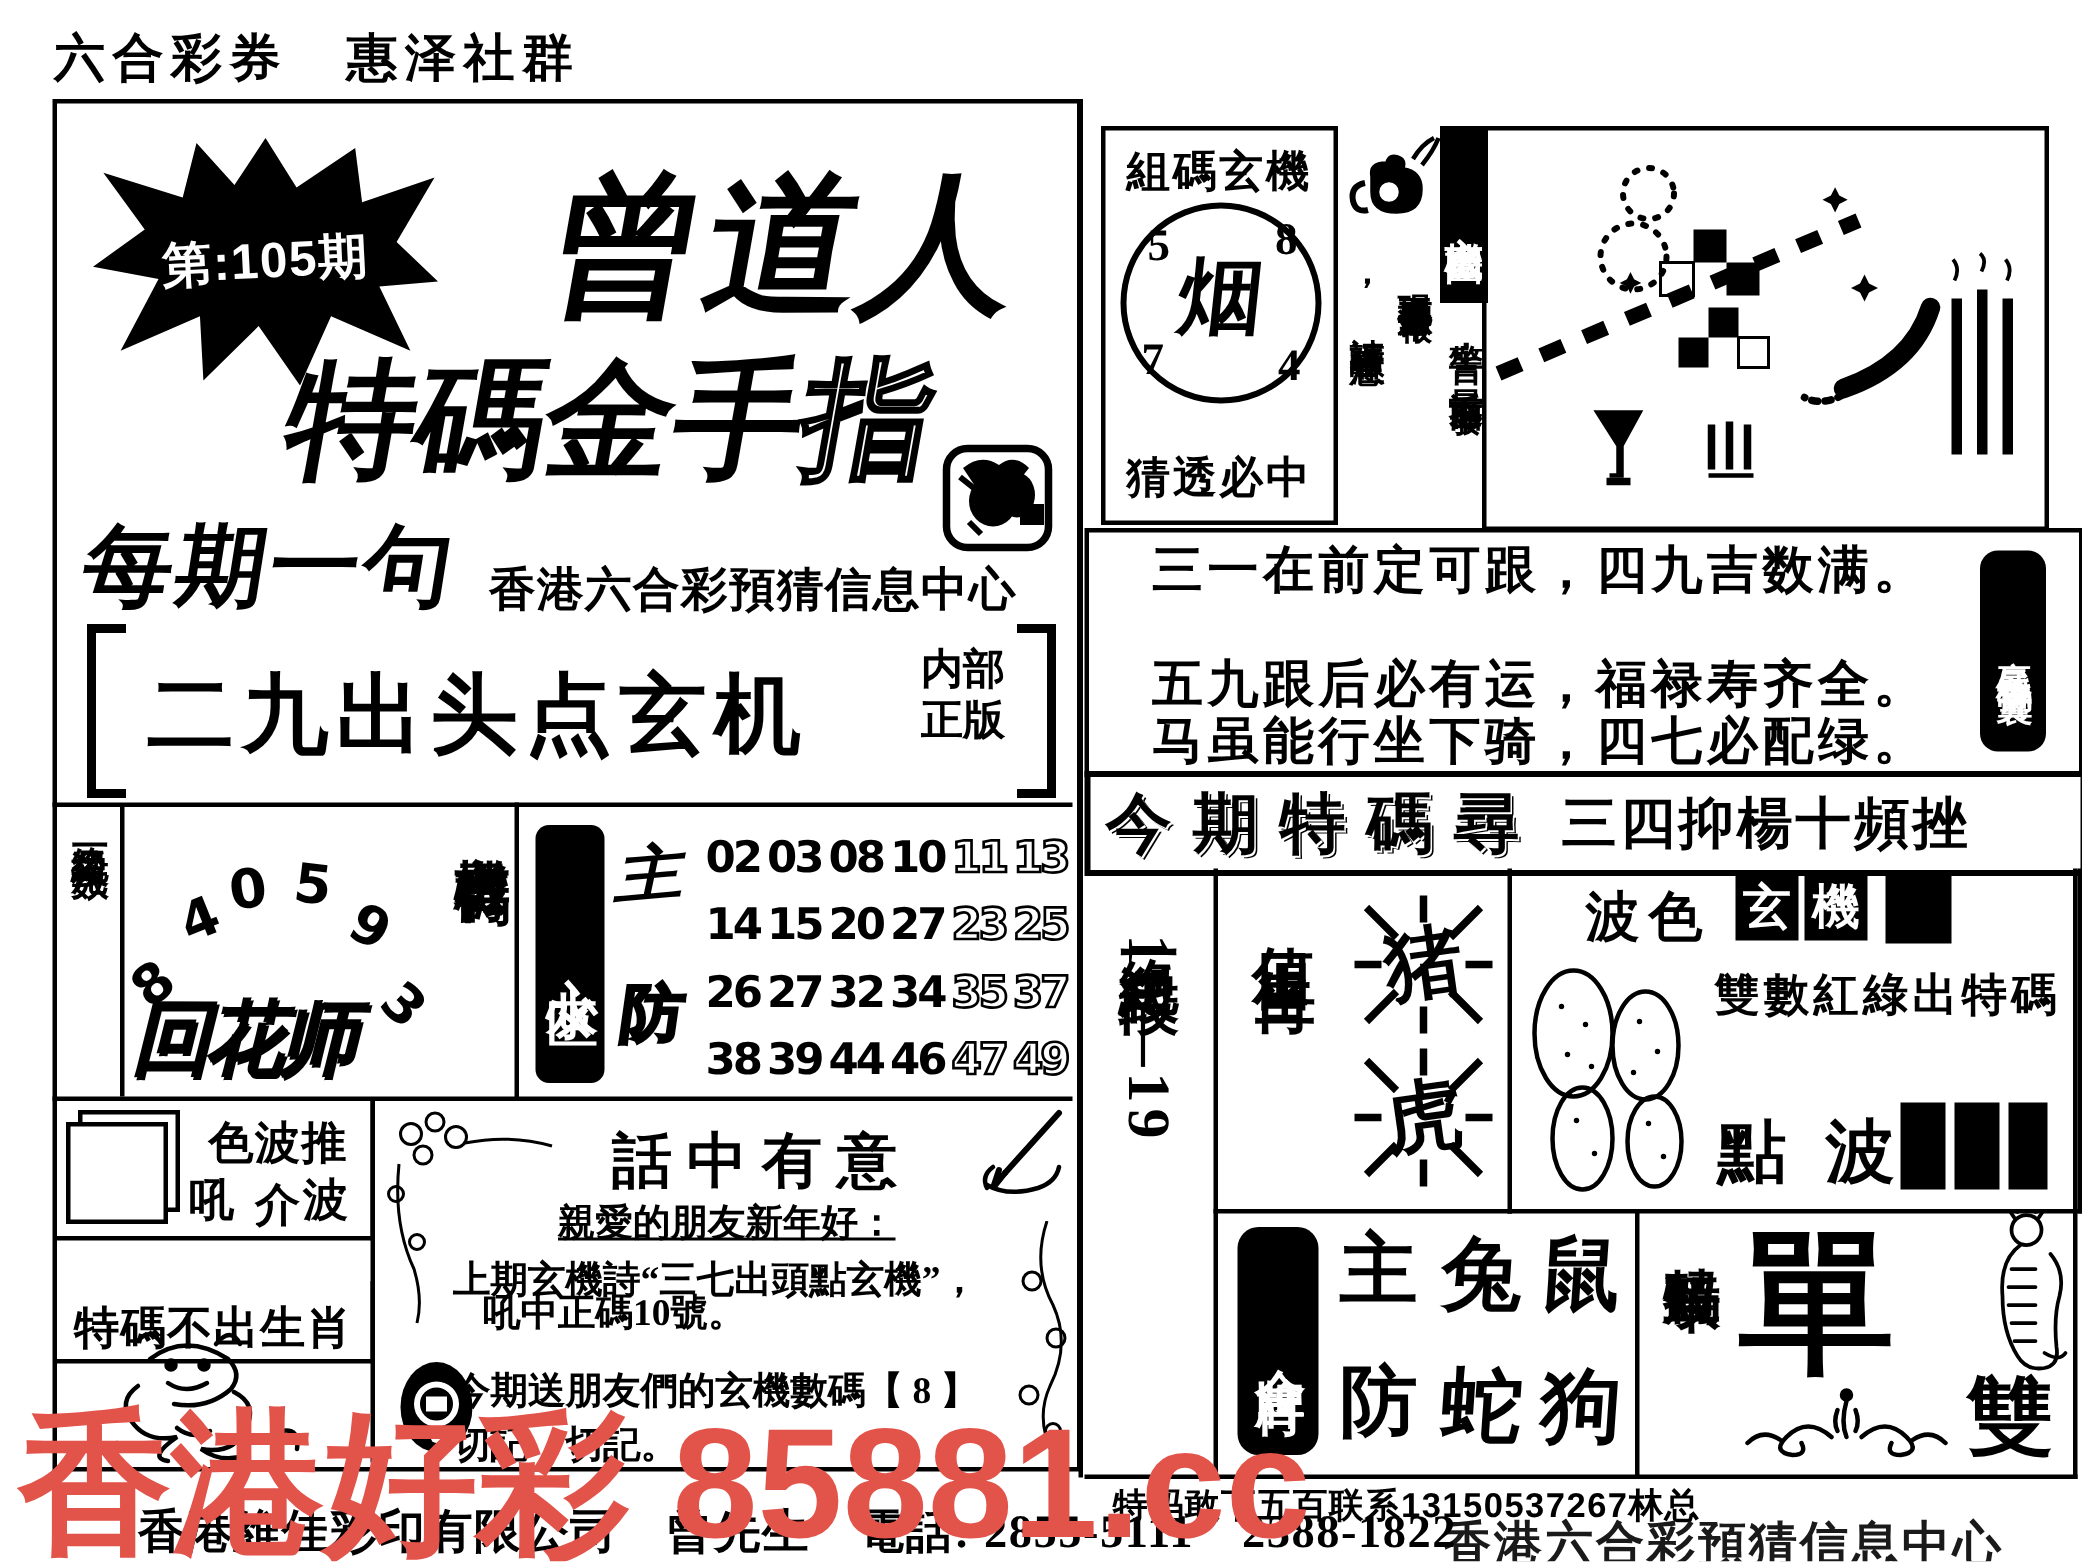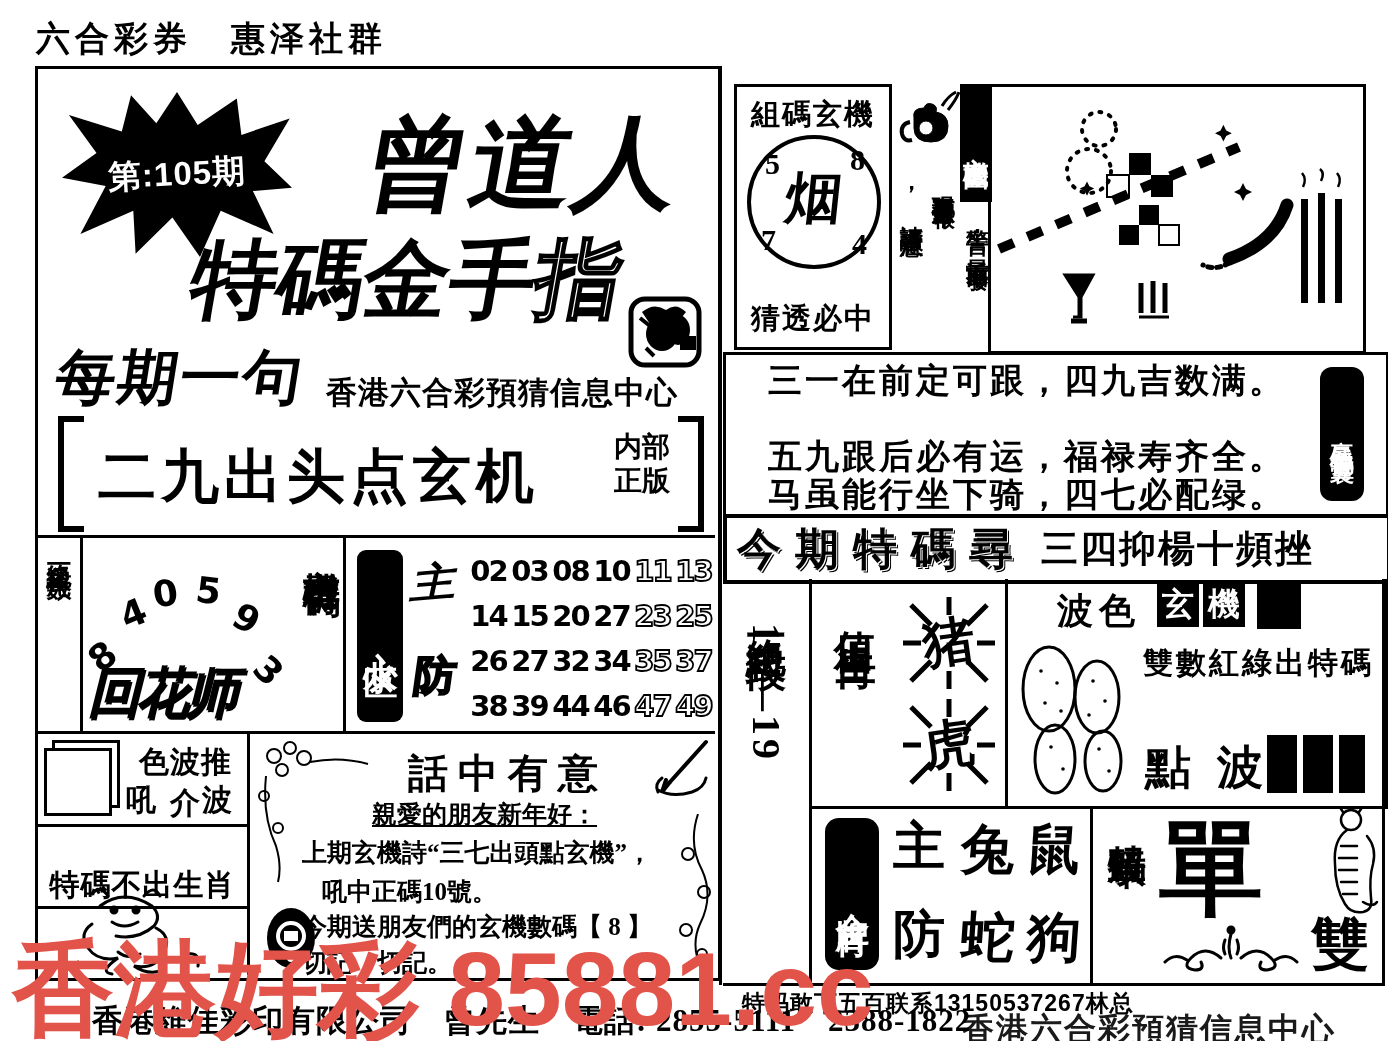--- a/index.html
+++ b/index.html
@@ -189,21 +189,21 @@
     <svg class="abs" style="left:390px;top:4px;" width="72" height="60" viewBox="0 0 72 60">
       <g fill="none" stroke="#000" stroke-width="4" stroke-linecap="round">
         <path d="M66 4 L30 44"></path>
         <path d="M30 44 l-8 10 4 -12"></path>
         <path d="M18 52 q14 8 34 2 q12 -4 14 -14" stroke-width="3"></path>
         <path d="M22 40 q-8 6 -4 14" stroke-width="3"></path>
       </g>
     </svg>
     <div class="abs" style="left:122px;top:64px;font-size:25px;font-weight:bold;text-decoration:underline;">親愛的朋友新年好：</div>
     <div class="abs" style="left:52px;top:102px;font-size:25px;font-weight:bold;">上期玄機詩“三七出頭點玄機”，</div>
-    <div class="abs" style="left:52px;top:141px;font-size:25px;font-weight:bold;padding-left:20px;">吼中正碼10號。</div>
+    <div class="abs" style="left:52px;top:124px;font-size:25px;font-weight:bold;padding-left:20px;">吼中正碼10號。</div>
     <div class="abs" style="left:52px;top:176px;font-size:25px;font-weight:bold;">今期送朋友們的玄機數碼【 8 】</div>
     <div class="abs" style="left:52px;top:212px;font-size:25px;font-weight:bold;">切記，切記。</div>
     <svg class="abs" style="left:12px;top:170px;" width="58" height="66" viewBox="0 0 58 66">
       <ellipse cx="29" cy="34" rx="24" ry="30" fill="#000"></ellipse>
       <circle cx="29" cy="32" r="13" fill="none" stroke="#fff" stroke-width="4"></circle>
       <rect x="22" y="27" width="14" height="10" fill="#fff"></rect>
       <circle cx="29" cy="54" r="4" fill="#fff"></circle>
     </svg>
     <svg class="abs" style="left:418px;top:80px;" width="48" height="158" viewBox="0 0 48 158">
       <g fill="none" stroke="#000" stroke-width="2">

